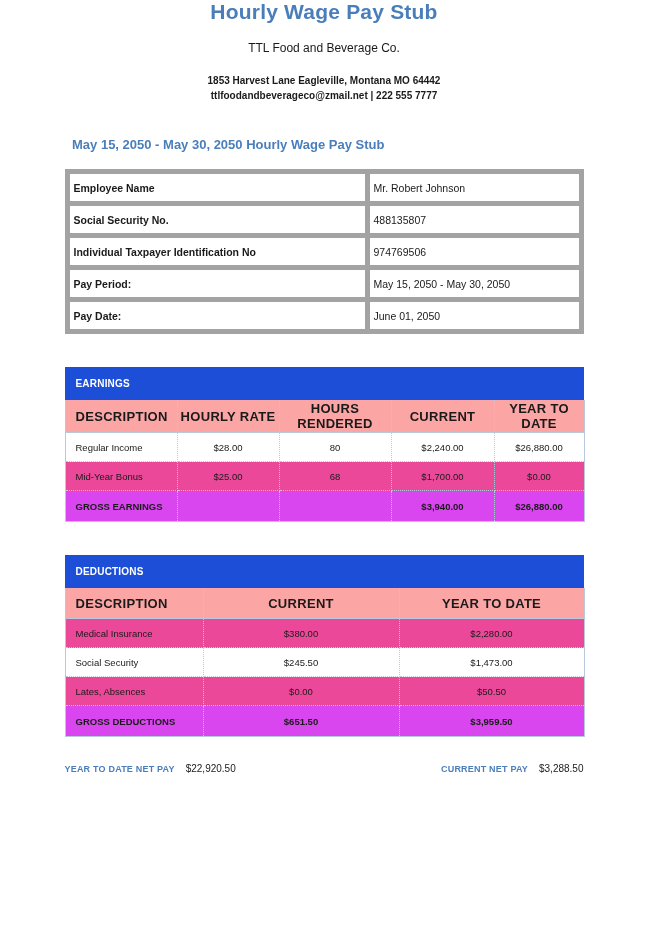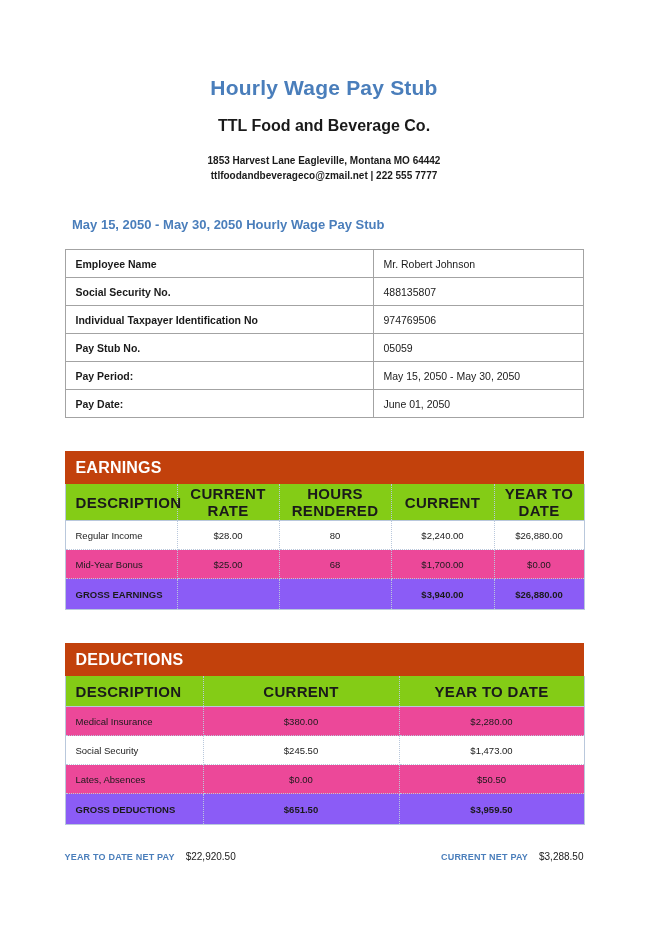--- a/index.html
+++ b/index.html
@@ -21,27 +21,26 @@
     height: 929px;
     box-sizing: border-box;
   }
 
   
   .doc-title {
     text-align: center;
     color: #4a7ebb;
     font-size: 21px;
     font-weight: bold;
-    margin-top: 76px;
     letter-spacing: 0.2px;
   }
   .company-name {
     text-align: center;
-    font-size: 16px;
-    font-weight: bold;
+    font-size: 12px;
+    font-weight: normal;
     color: #1a1a1a;
     margin-top: 17px;
   }
   .company-address {
     text-align: center;
     font-size: 10px;
     font-weight: bold;
     color: #1a1a1a;
     margin-top: 19px;
     line-height: 1.45;
@@ -65,64 +64,64 @@
     border-collapse: collapse;
     width: 100%;
     table-layout: fixed;
   }
 
   
   .info-table {
     margin-top: 17px;
   }
   .info-table td {
-    border: 1px solid #a3a3a3;
+    border: 5px solid #a3a3a3;
     height: 27px;
-    padding: 0 10px;
+    padding: 0 4px;
     font-size: 10.5px;
     vertical-align: middle;
   }
   .info-table td.label {
     font-weight: bold;
     width: 287px;
   }
   .info-table td.value {
     font-weight: normal;
   }
 
   
   .section-banner {
-    background: #c2410c;
+    background: #1d4ed8;
     color: #ffffff;
-    font-size: 16px;
+    font-size: 10px;
     font-weight: bold;
     height: 33px;
     line-height: 33px;
     padding-left: 11px;
     box-sizing: border-box;
     letter-spacing: 0.2px;
   }
   .banner-gap-top { margin-top: 33px; }
   .banner-gap-mid { margin-top: 33px; }
 
   
   .data-table {
     border: 1px solid #b9c8dc;
     border-top: none;
   }
   .data-table th {
-    font-size: 15px;
+    font-size: 13px;
     font-weight: bold;
     letter-spacing: 0.3px;
     height: 28px;
     border-bottom: 1px solid #b9c8dc;
     border-right: 1px dotted #b9c8dc;
     text-align: center;
     color: #1a1a1a;
-    background: #84cc16;
+    background: #fca5a5;
   }
   .data-table th:first-child {
     text-align: left;
     padding-left: 10px;
   }
   .data-table th:last-child { border-right: none; }
   .data-table td {
     font-size: 9.5px;
     height: 26px;
     border-bottom: 1px dotted #b9c8dc;
@@ -132,21 +131,21 @@
   }
   .data-table td:first-child {
     text-align: left;
     padding-left: 10px;
   }
   .data-table td:last-child { border-right: none; }
   .data-table tr.alt td { background: #ec4899; }
   .data-table tr.total td {
     font-weight: bold;
     font-size: 9.5px;
-    background: #8b5cf6;
+    background: #d946ef;
     border-bottom: none;
     height: 28px;
   }
 
   
   .earn-c1 { width: 112px; }
   .earn-c2 { width: 102px; }
   .earn-c3 { width: 112px; }
   .earn-c4 { width: 103px; }
   .earn-c5 { width: 90px; }
@@ -202,24 +201,20 @@
           <td class="label">Employee Name</td>
           <td class="value">Mr. Robert Johnson</td>
         </tr>
         <tr>
           <td class="label">Social Security No.</td>
           <td class="value">488135807</td>
         </tr>
         <tr>
           <td class="label">Individual Taxpayer Identification No</td>
           <td class="value">974769506</td>
-        </tr>
-        <tr>
-          <td class="label">Pay Stub No.</td>
-          <td class="value">05059</td>
         </tr>
         <tr>
           <td class="label">Pay Period:</td>
           <td class="value">May 15, 2050 - May 30, 2050</td>
         </tr>
         <tr>
           <td class="label">Pay Date:</td>
           <td class="value">June 01, 2050</td>
         </tr>
       </tbody>
@@ -232,21 +227,21 @@
       <colgroup>
         <col class="earn-c1">
           <col class="earn-c2">
           <col class="earn-c3">
           <col class="earn-c4">
           <col class="earn-c5">
       </colgroup>
       <thead>
         <tr>
           <th>DESCRIPTION</th>
-          <th>CURRENT RATE</th>
+          <th>HOURLY RATE</th>
           <th>HOURS RENDERED</th>
           <th>CURRENT</th>
           <th>YEAR TO DATE</th>
         </tr>
       </thead>
       <tbody>
         <tr>
           <td>Regular Income</td>
           <td>$28.00</td>
           <td>80</td>

